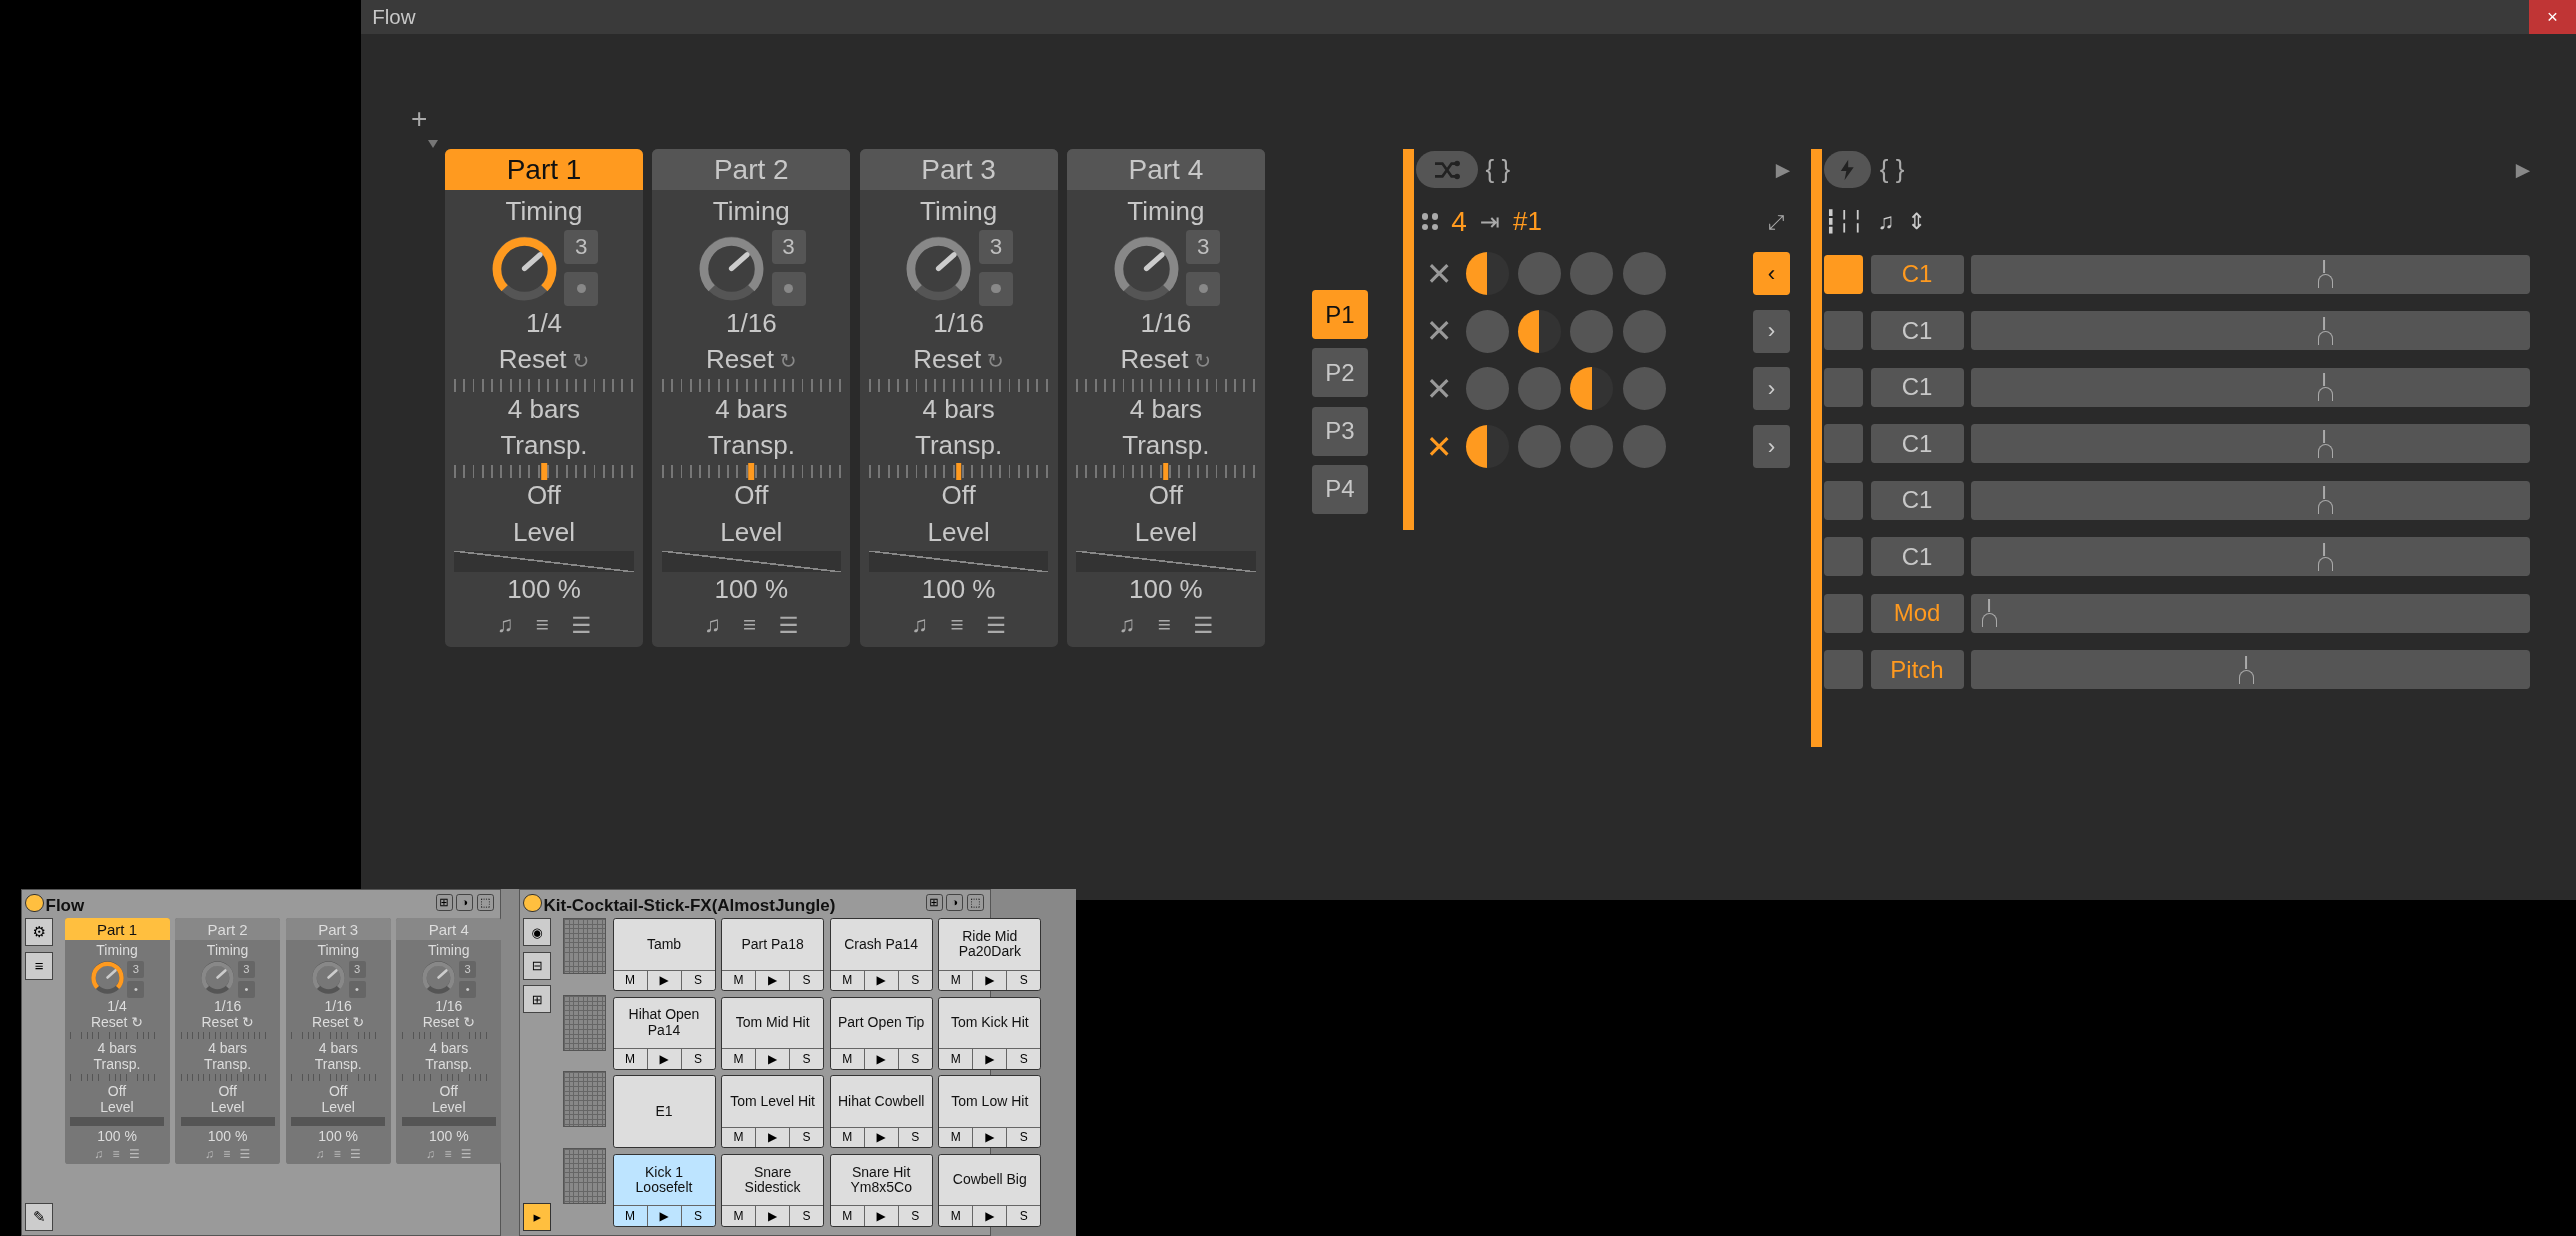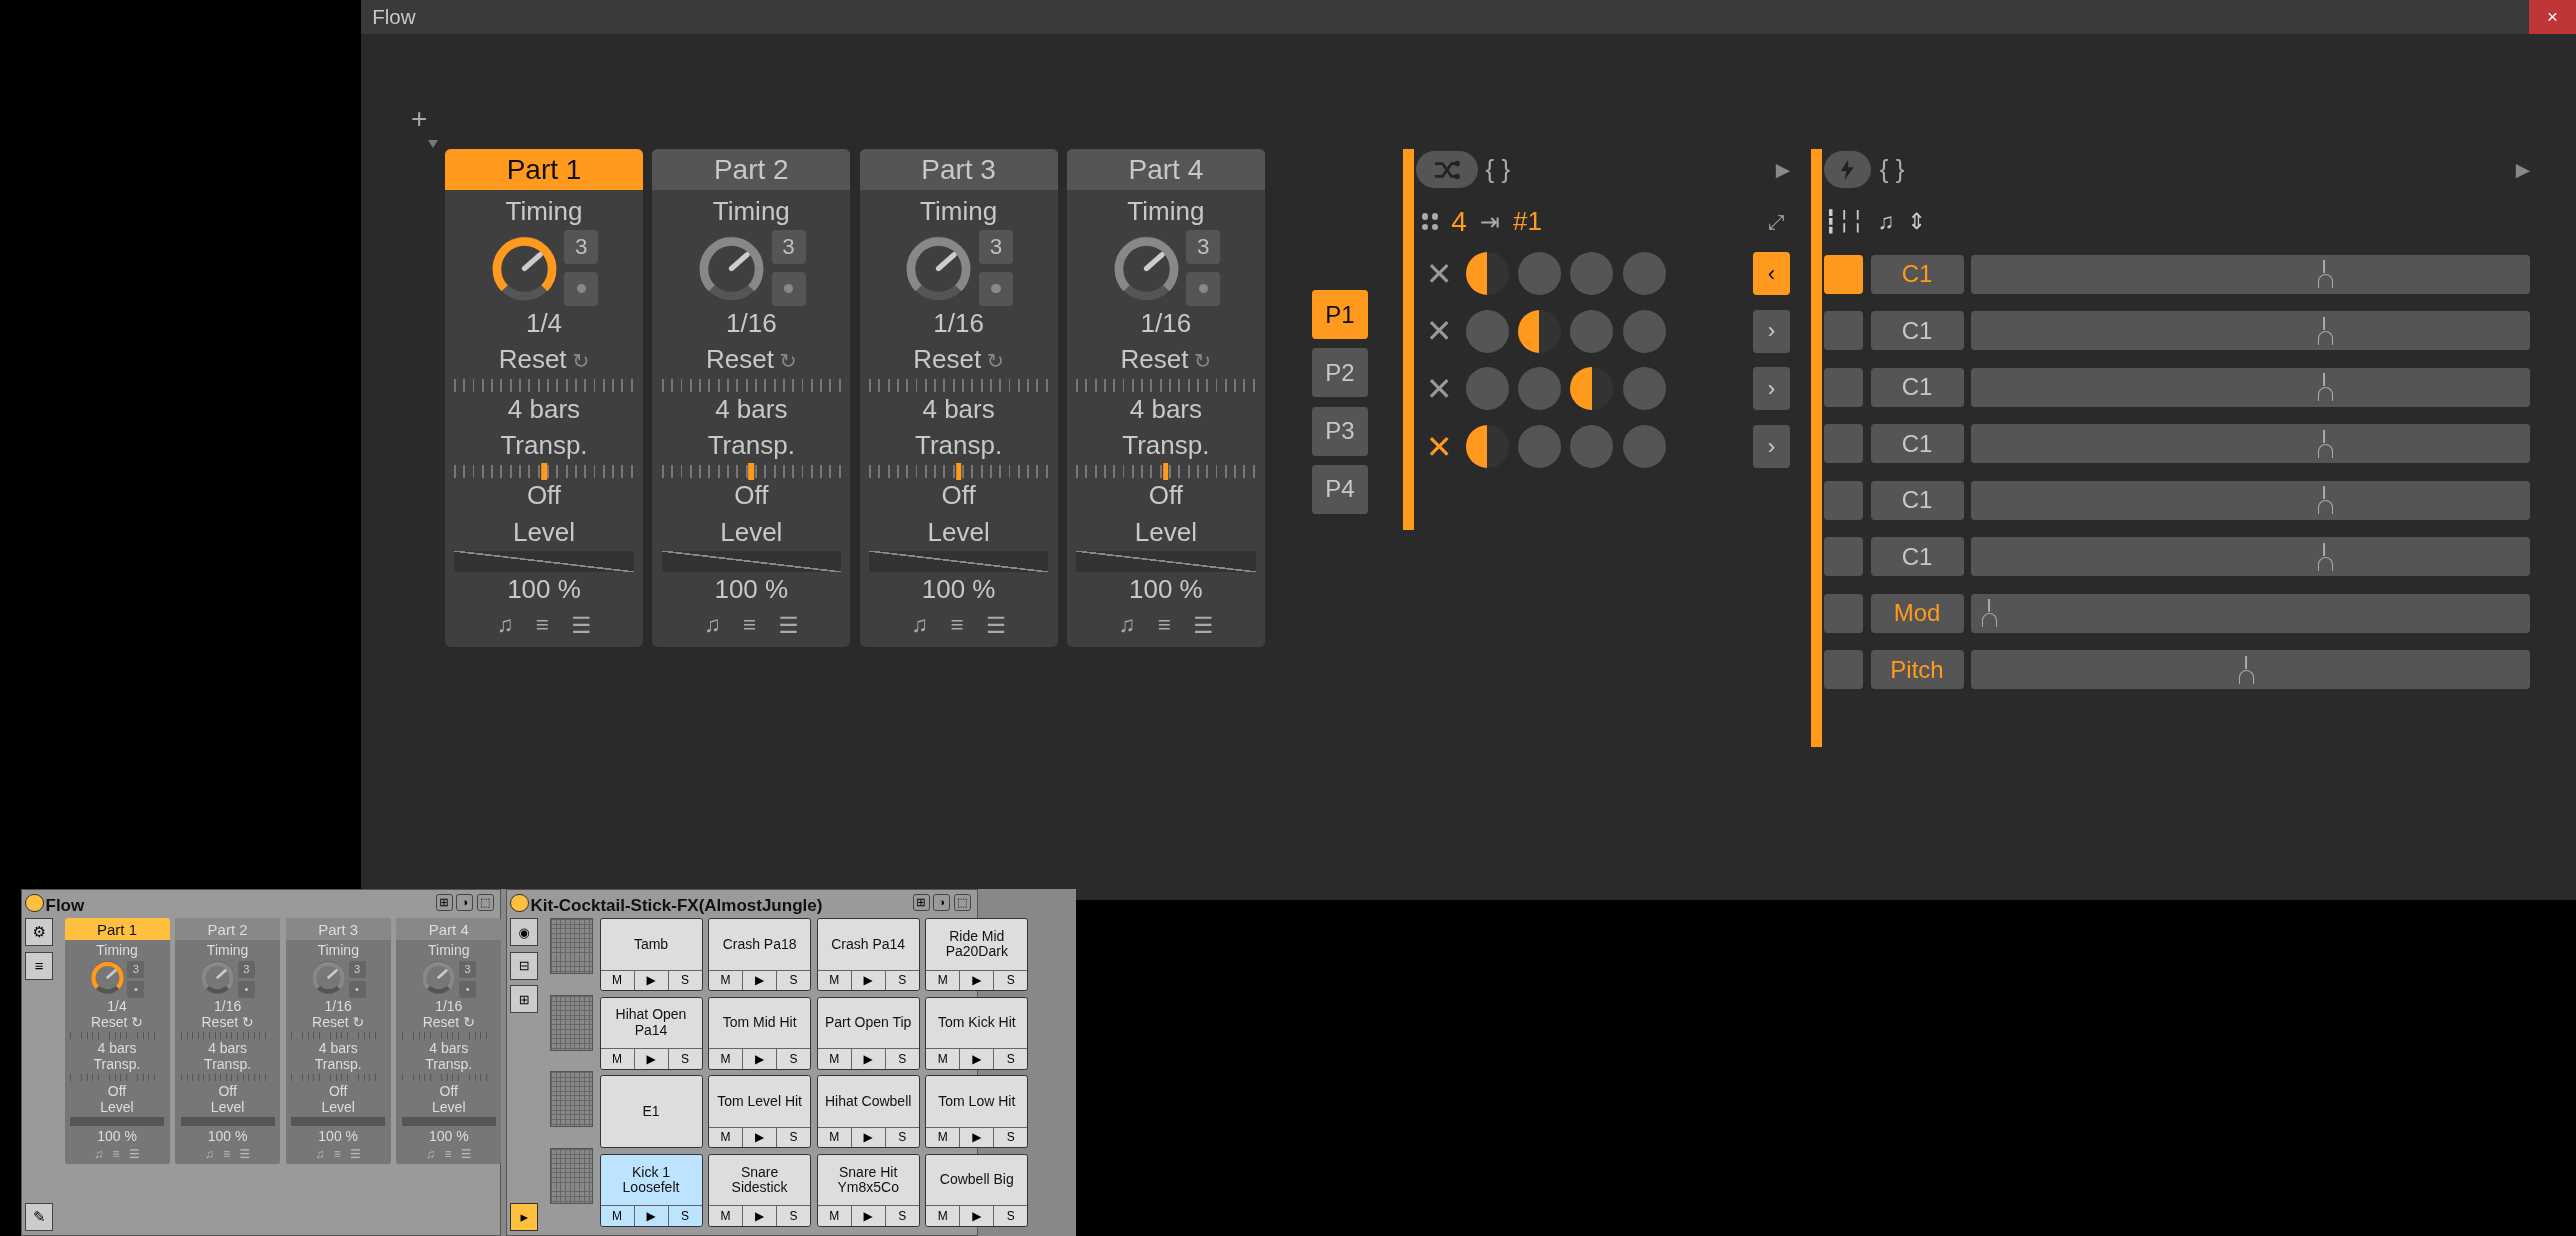--- a/index.html
+++ b/index.html
@@ -69,21 +69,21 @@
   .note-label.active{color:#ff9a1f;}
   .note-track{flex:1;height:39px;background:#555;border-radius:3.7px;position:relative;}
   .handle{position:absolute;top:5.6px;width:13px;height:28px;}
   .handle::before{content:"";position:absolute;left:50%;top:0;width:1.9px;height:13px;background:#aaa;transform:translateX(-50%);}
   .handle::after{content:"";position:absolute;left:0;bottom:0;width:13px;height:13px;border:1.9px solid #aaa;border-bottom:none;border-radius:9.3px 9.3px 0 0;}
 
   
   .rack{position:absolute;left:20.5px;top:889px;width:1055px;height:347px;background:#888; display:flex;}
   .dev{background:#9a9a9a;border:0.9px solid #555;position:relative;}
   .dev1{width:480px;height:100%;}
-  .dev2{width:472px;height:100%;margin-left:5px;}
+  .dev2{width:472px;height:100%;margin-left:18px;}
   .dev-title{position:absolute;left:24px;top:5.6px;font-size:17px;font-weight:bold;color:#111;}
   .dev-dot{position:absolute;left:3.7px;top:3.7px;width:18.7px;height:18.7px;border-radius:50%;background:#ffbf3f;border:0.9px solid #333;}
   .dev-corner{position:absolute;right:5.6px;top:3.7px;display:flex;gap:3.7px;}
   .dev-corner span{width:17px;height:17px;border:0.9px solid #444;border-radius:2.8px;display:flex;align-items:center;justify-content:center;font-size:11.2px;}
   .dev1-left{position:absolute;left:3.7px;top:28px;width:34px;display:flex;flex-direction:column;gap:5.6px;}
   .dev1-left span{width:28px;height:28px;border:0.9px solid #444;background:#ccc;display:flex;align-items:center;justify-content:center;font-size:15px;}
   .ministrips{position:absolute;left:43px;top:28px;display:flex;gap:5.6px;}
   .ministrip{width:105px;background:#777;border-radius:2.8px;padding-bottom:3.7px;}
   .ministrip .mh{height:22.4px;background:#888;display:flex;align-items:center;justify-content:center;font-size:15px;color:#ddd;border-radius:2.8px 2.8px 0 0;}
   .ministrip .mh.active{background:#ffbf3f;color:#111;}
@@ -552,21 +552,21 @@
     <div class="pads">
         <div class="pad">
           <div class="pname">Tamb</div>
       <div class="prow">
             <span>M</span>
             <span>▶</span>
             <span>S</span>
           </div>
         </div>
         <div class="pad">
-          <div class="pname">Crash Pa18</div>
+          <div class="pname">Part Pa18</div>
       <div class="prow">
             <span>M</span>
             <span>▶</span>
             <span>S</span>
           </div>
         </div>
         <div class="pad">
           <div class="pname">Crash Pa14</div>
       <div class="prow">
             <span>M</span>

